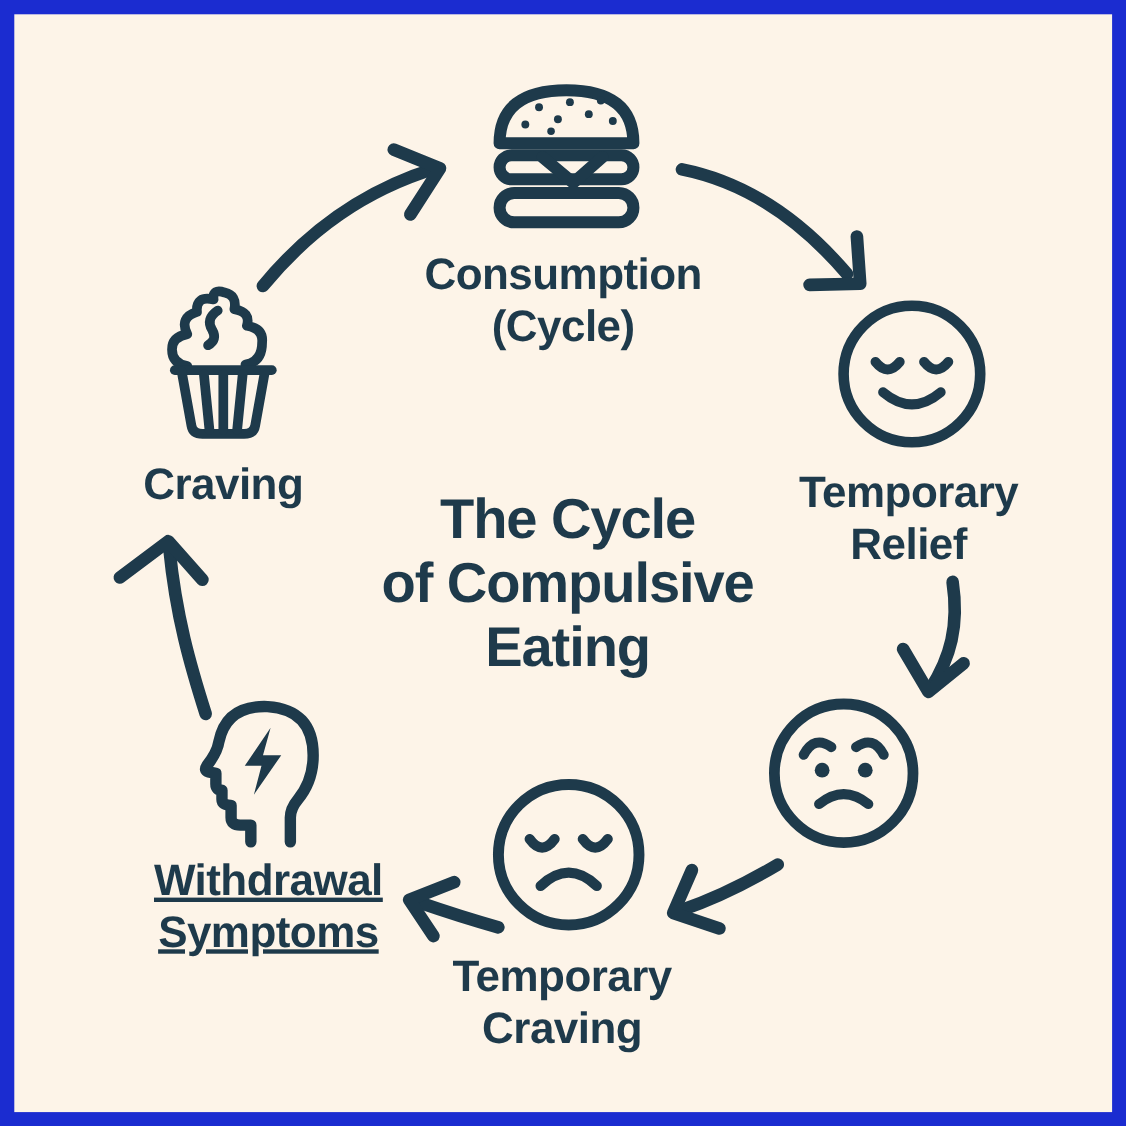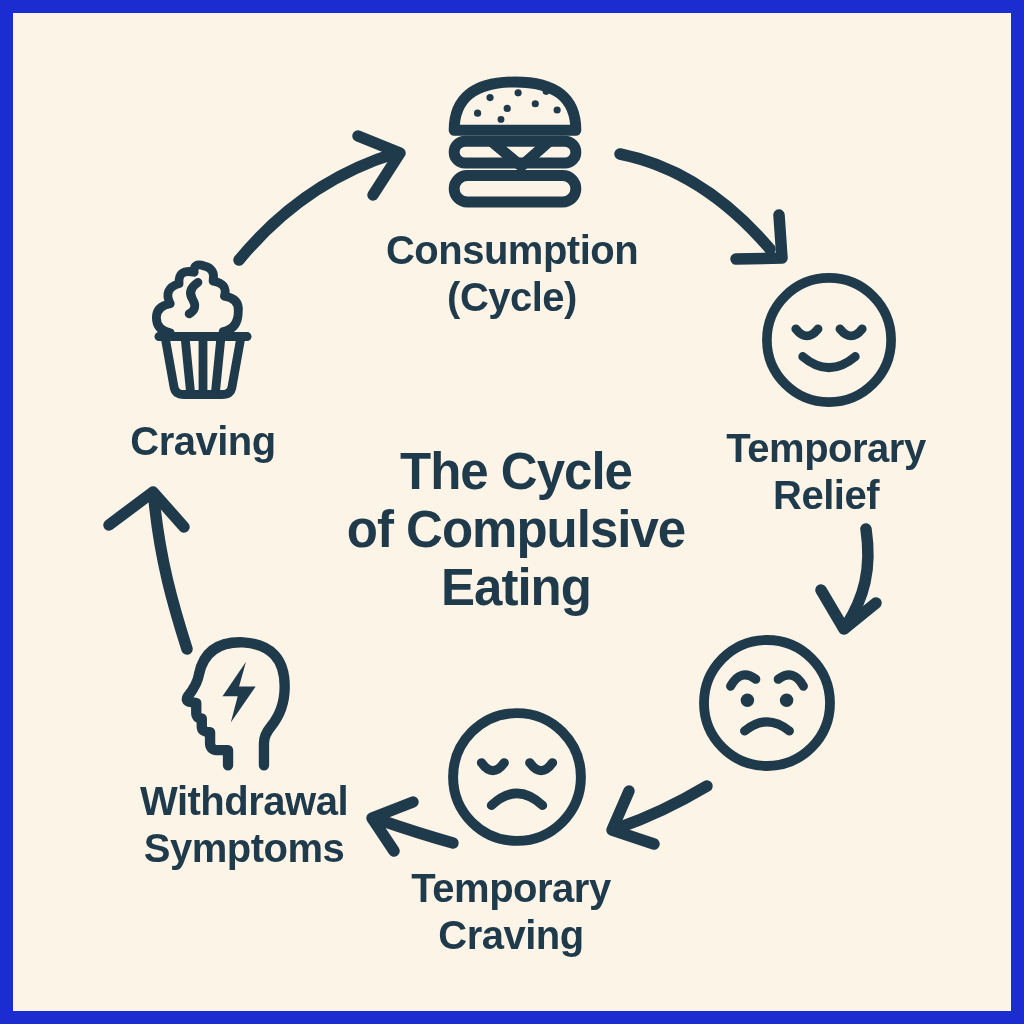--- a/index.html
+++ b/index.html
@@ -134,21 +134,21 @@
   </div>
   <div class="node-label" style="left:498px; top:852px;">Temporary
 Craving</div>
 
   <div class="icon" style="left:157px; top:608px; width:152px; height:156px;">
     <svg viewBox="0 0 110 110">
       <path class="stroke" stroke-width="7.5" d="M 68,103 L 68,87 Q 68,81 73,75 Q 83,63 83,46 Q 83,16 53,14 Q 26,13 21,37 Q 20,44 13,53 Q 11,56 14,57 L 19,58 L 19,65 Q 19,69 23,69 L 23,75 Q 23,79 29,79 L 29,87 Q 29,92 35,92 L 42,92 L 42,103"></path>
       <path class="fillink" d="M 55,28 L 38,53 L 49,53 L 44,72 L 62,46 L 50,46 Z"></path>
     </svg>
   </div>
-  <div class="node-label" style="left:231px; top:765px;">Withdrawal
+  <div class="node-label" style="left:231px; top:765px;text-decoration:underline;">Withdrawal
 Symptoms</div>
 
   <div class="icon" style="left:127px; top:244px; width:126px; height:154px;">
     <svg viewBox="0 0 100 122">
       <path class="stroke" stroke-width="7" d="M 24,60 Q 13,58 13,48 Q 13,39 24,37 Q 18,25 31,21 Q 30,9 43,12 Q 42,4 51,7 Q 60,9 58,19 Q 70,21 67,31 Q 79,33 78,43 Q 78,57 66,59"></path>
       <path class="stroke" stroke-width="7" d="M 46,20 Q 37,26 42,34 Q 46,41 39,45"></path>
       <path class="stroke" stroke-width="7" d="M 15,63 L 85,63"></path>
       <path class="stroke" stroke-width="7" d="M 20,64 L 27,103 Q 28,109 35,109 L 65,109 Q 72,109 73,103 L 80,64"></path>
       <path class="stroke" stroke-width="7" d="M 36,66 L 40,106"></path>
       <path class="stroke" stroke-width="7" d="M 50,66 L 50,106"></path>

